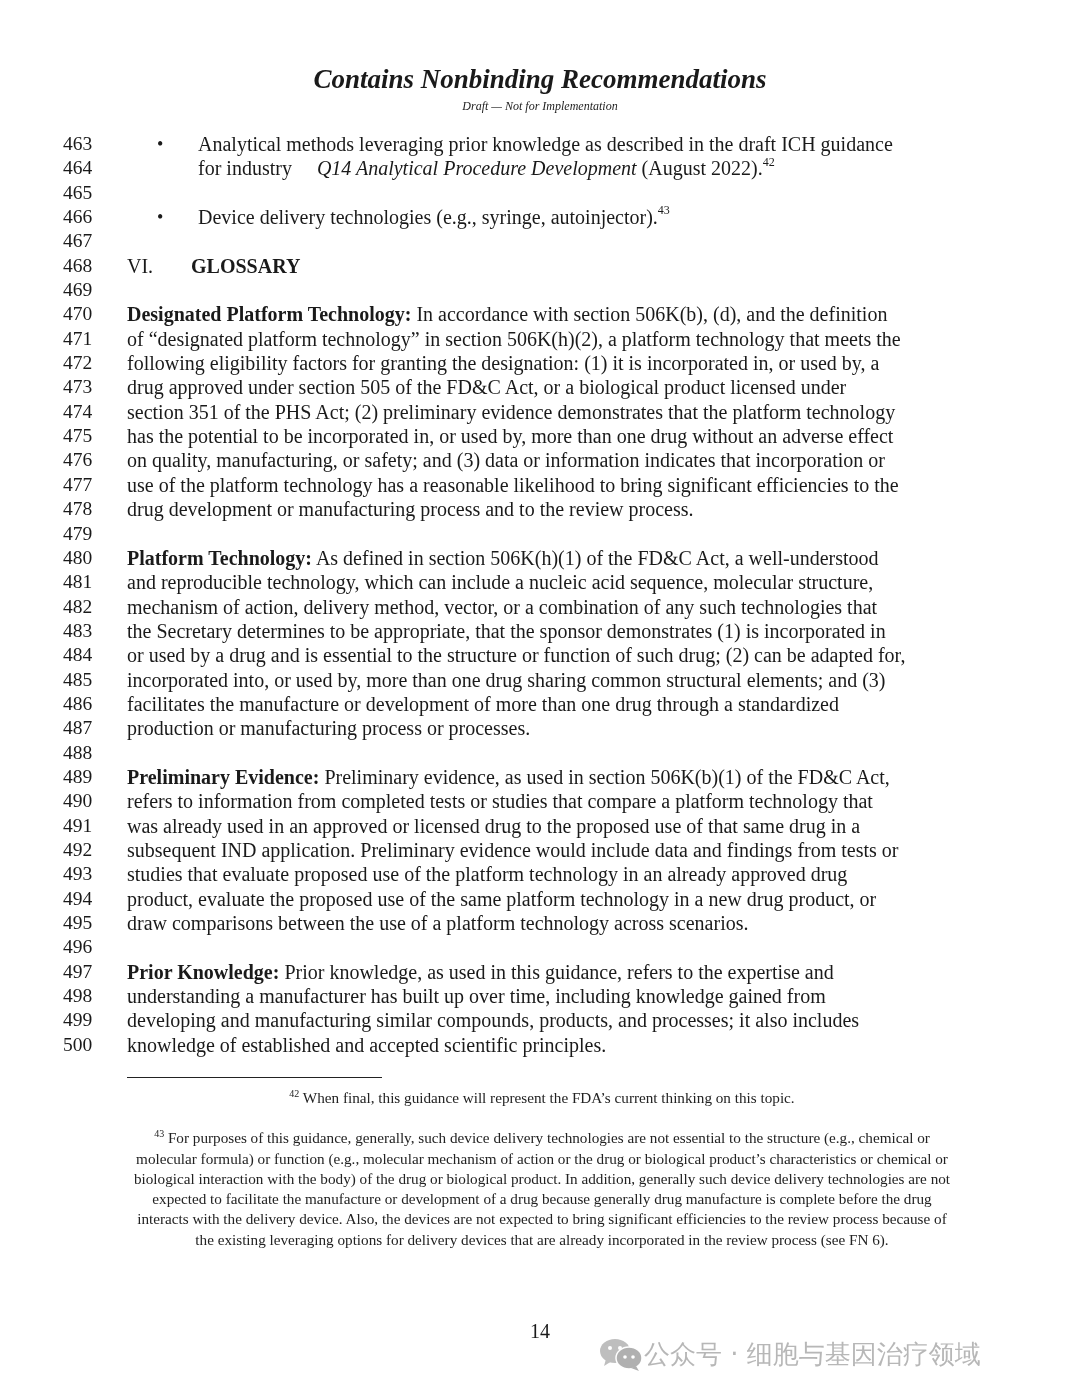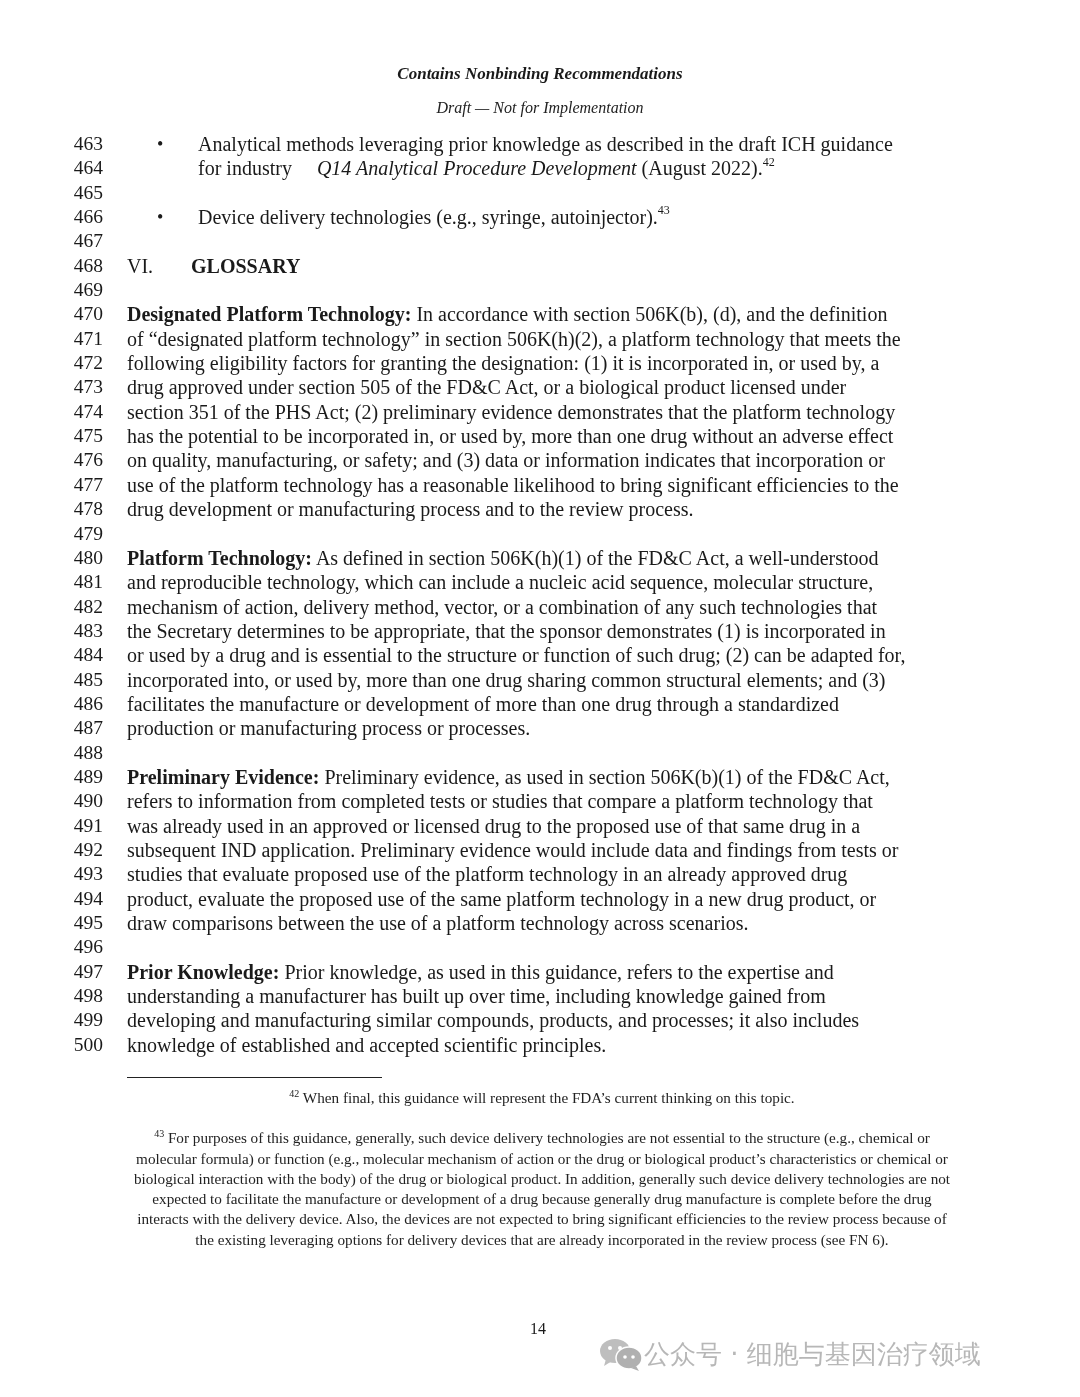--- a/index.html
+++ b/index.html
@@ -16,43 +16,42 @@
       color: #1a1a1a;
     }
     .page-header {
       position: absolute;
       left: 0;
       width: 1080px;
       text-align: center;
     }
     .header-title {
       top: 64px;
-      font-size: 17px;
+      font-size: 27px;
       font-weight: bold;
       font-style: italic;
     }
     .header-subtitle {
       top: 99px;
-      font-size: 16px;
+      font-size: 12px;
       font-style: italic;
       color: #222;
     }
     .lines {
       position: absolute;
       top: 132px;
       left: 0;
       width: 1080px;
     }
     .line {
       position: relative;
       height: 24.35px;
       line-height: 24.35px;
       font-size: 20px;
       white-space: nowrap;
-      text-align: right;
     }
     .ln {
       position: absolute;
       left: 63px;
       width: 40px;
       font-size: 19.5px;
     }
     .txt {
       position: absolute;
       left: 127px;
@@ -108,21 +107,21 @@
     }
     .fn-mark {
       font-size: 10px;
       vertical-align: super;
       line-height: 0;
     }
     .page-number {
       position: absolute;
       top: 1320px;
       left: 530px;
-      font-size: 16px;
+      font-size: 20px;
     }
     .watermark {
       position: absolute;
       top: 1336px;
       left: 598px;
       height: 36px;
       display: flex;
       align-items: center;
       font-family: "DejaVu Sans", sans-serif;
       font-size: 26px;

